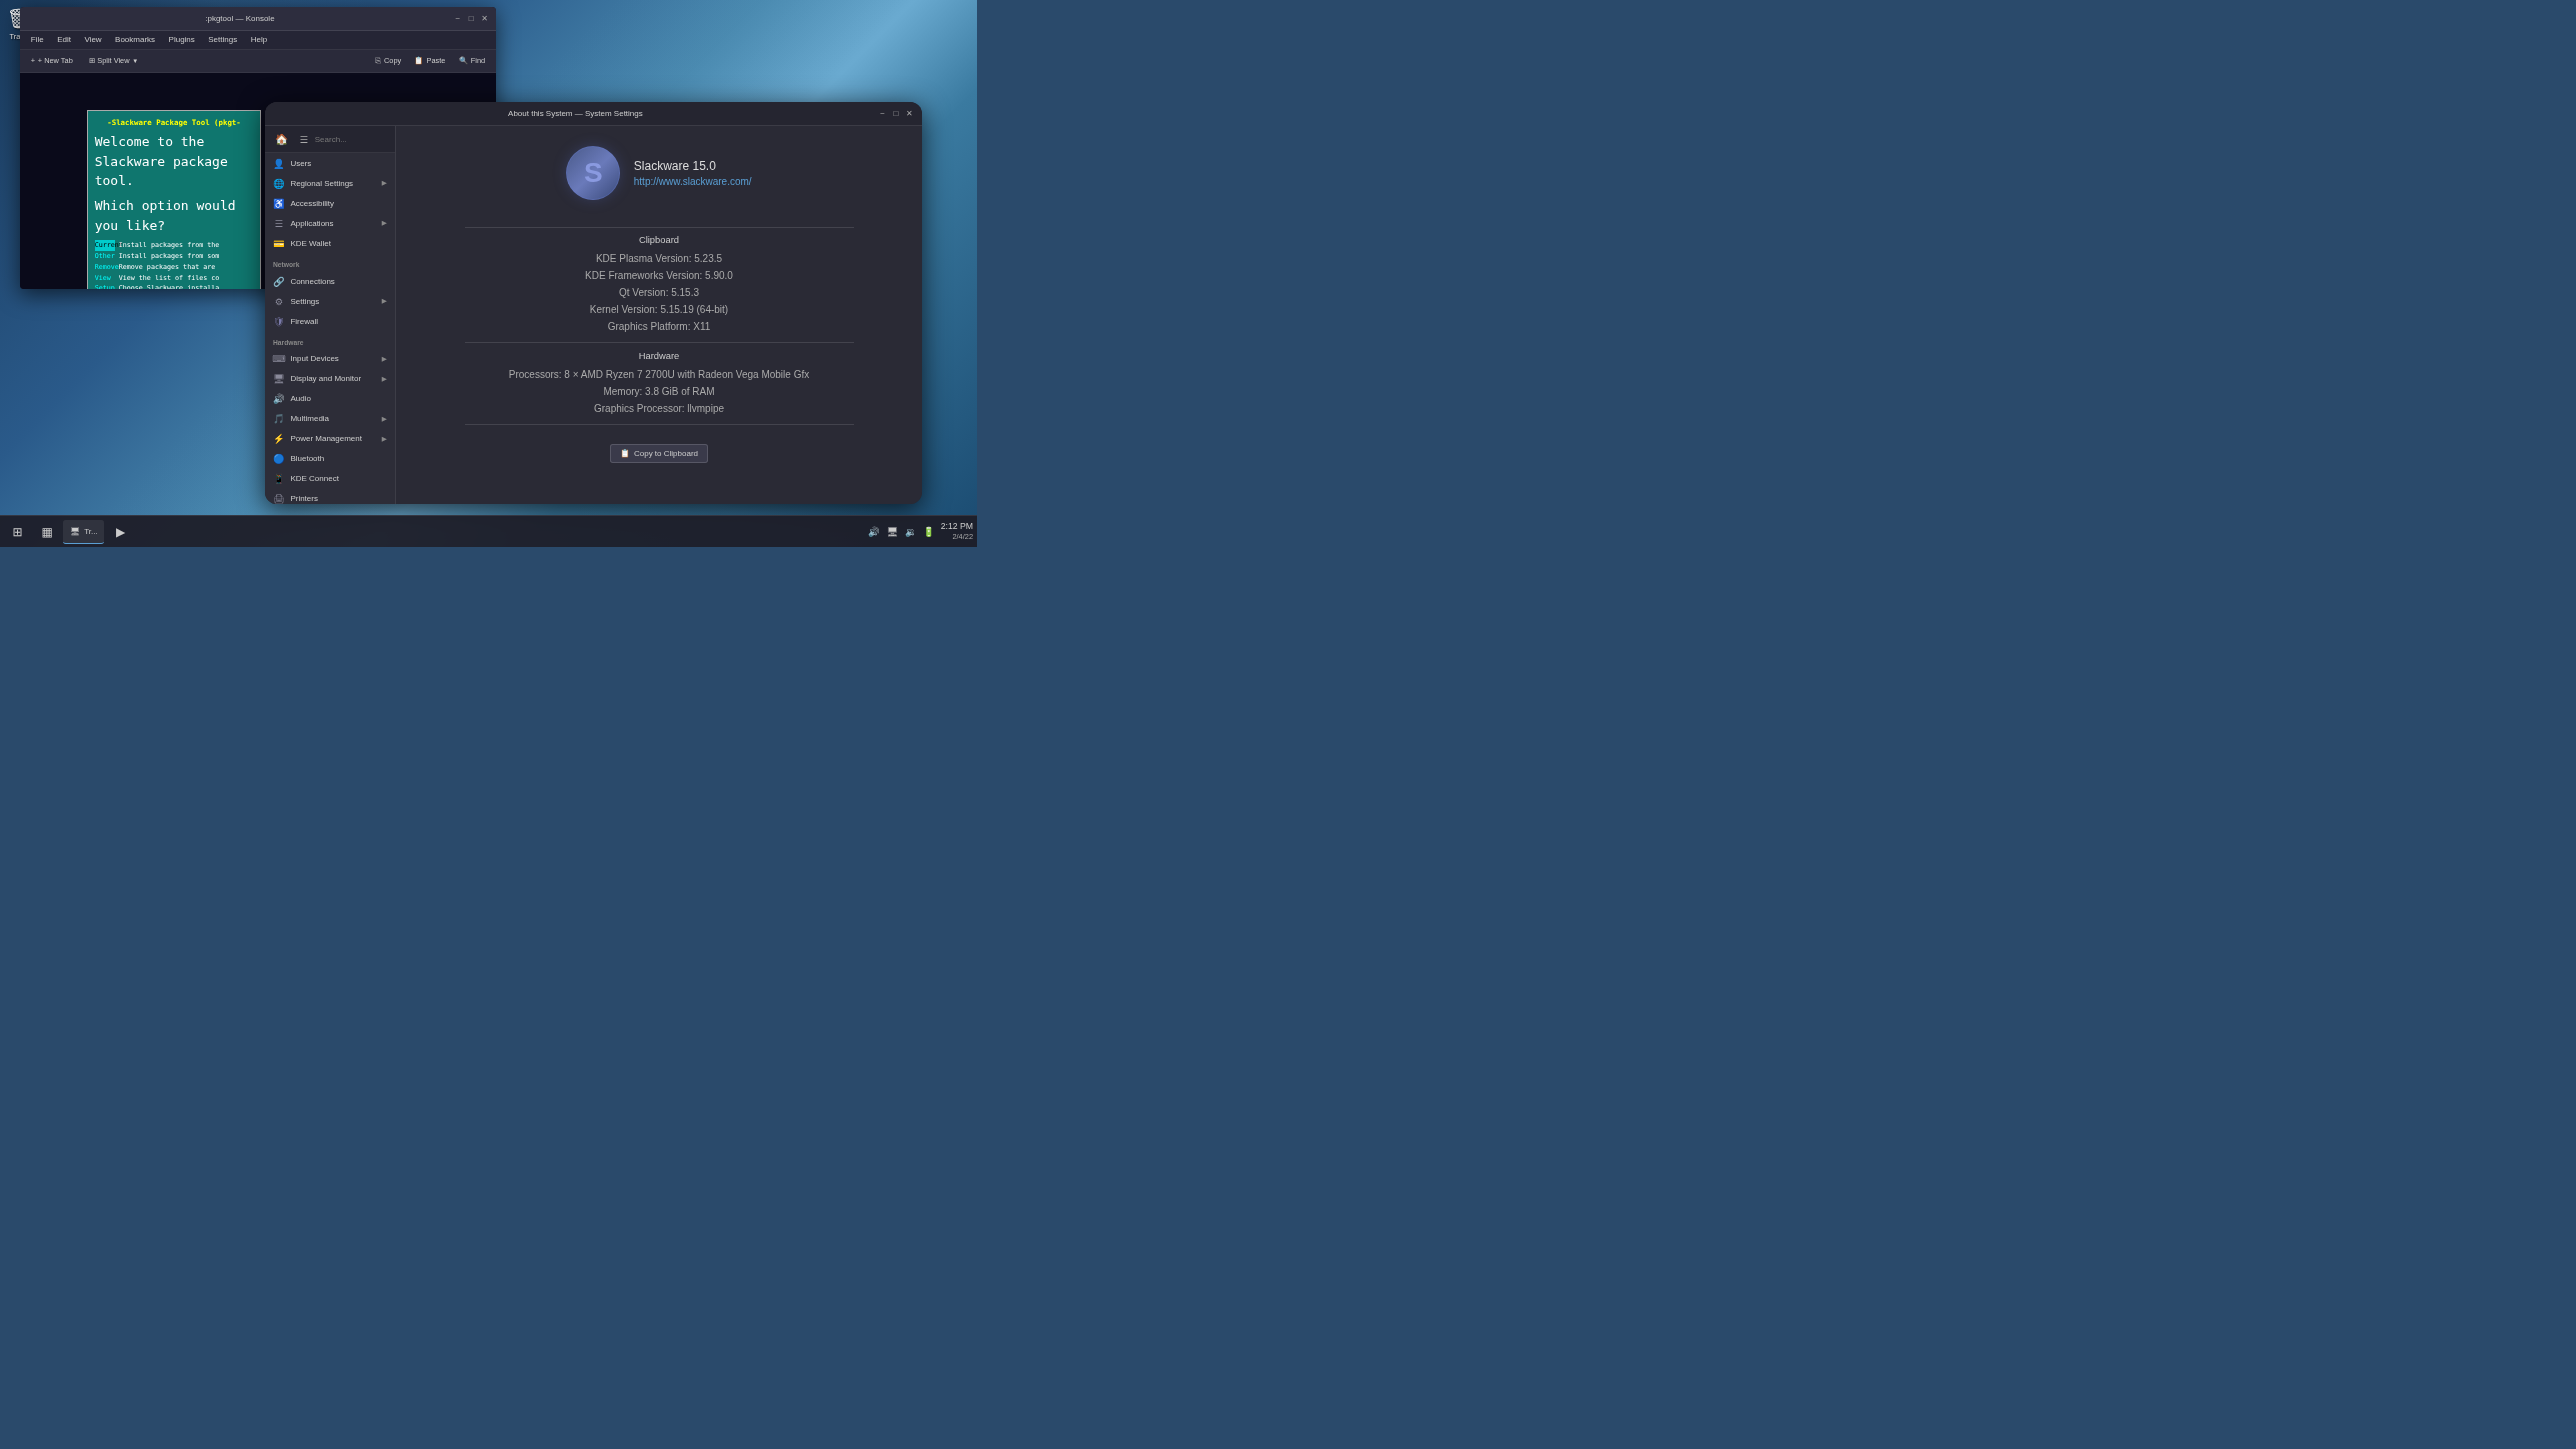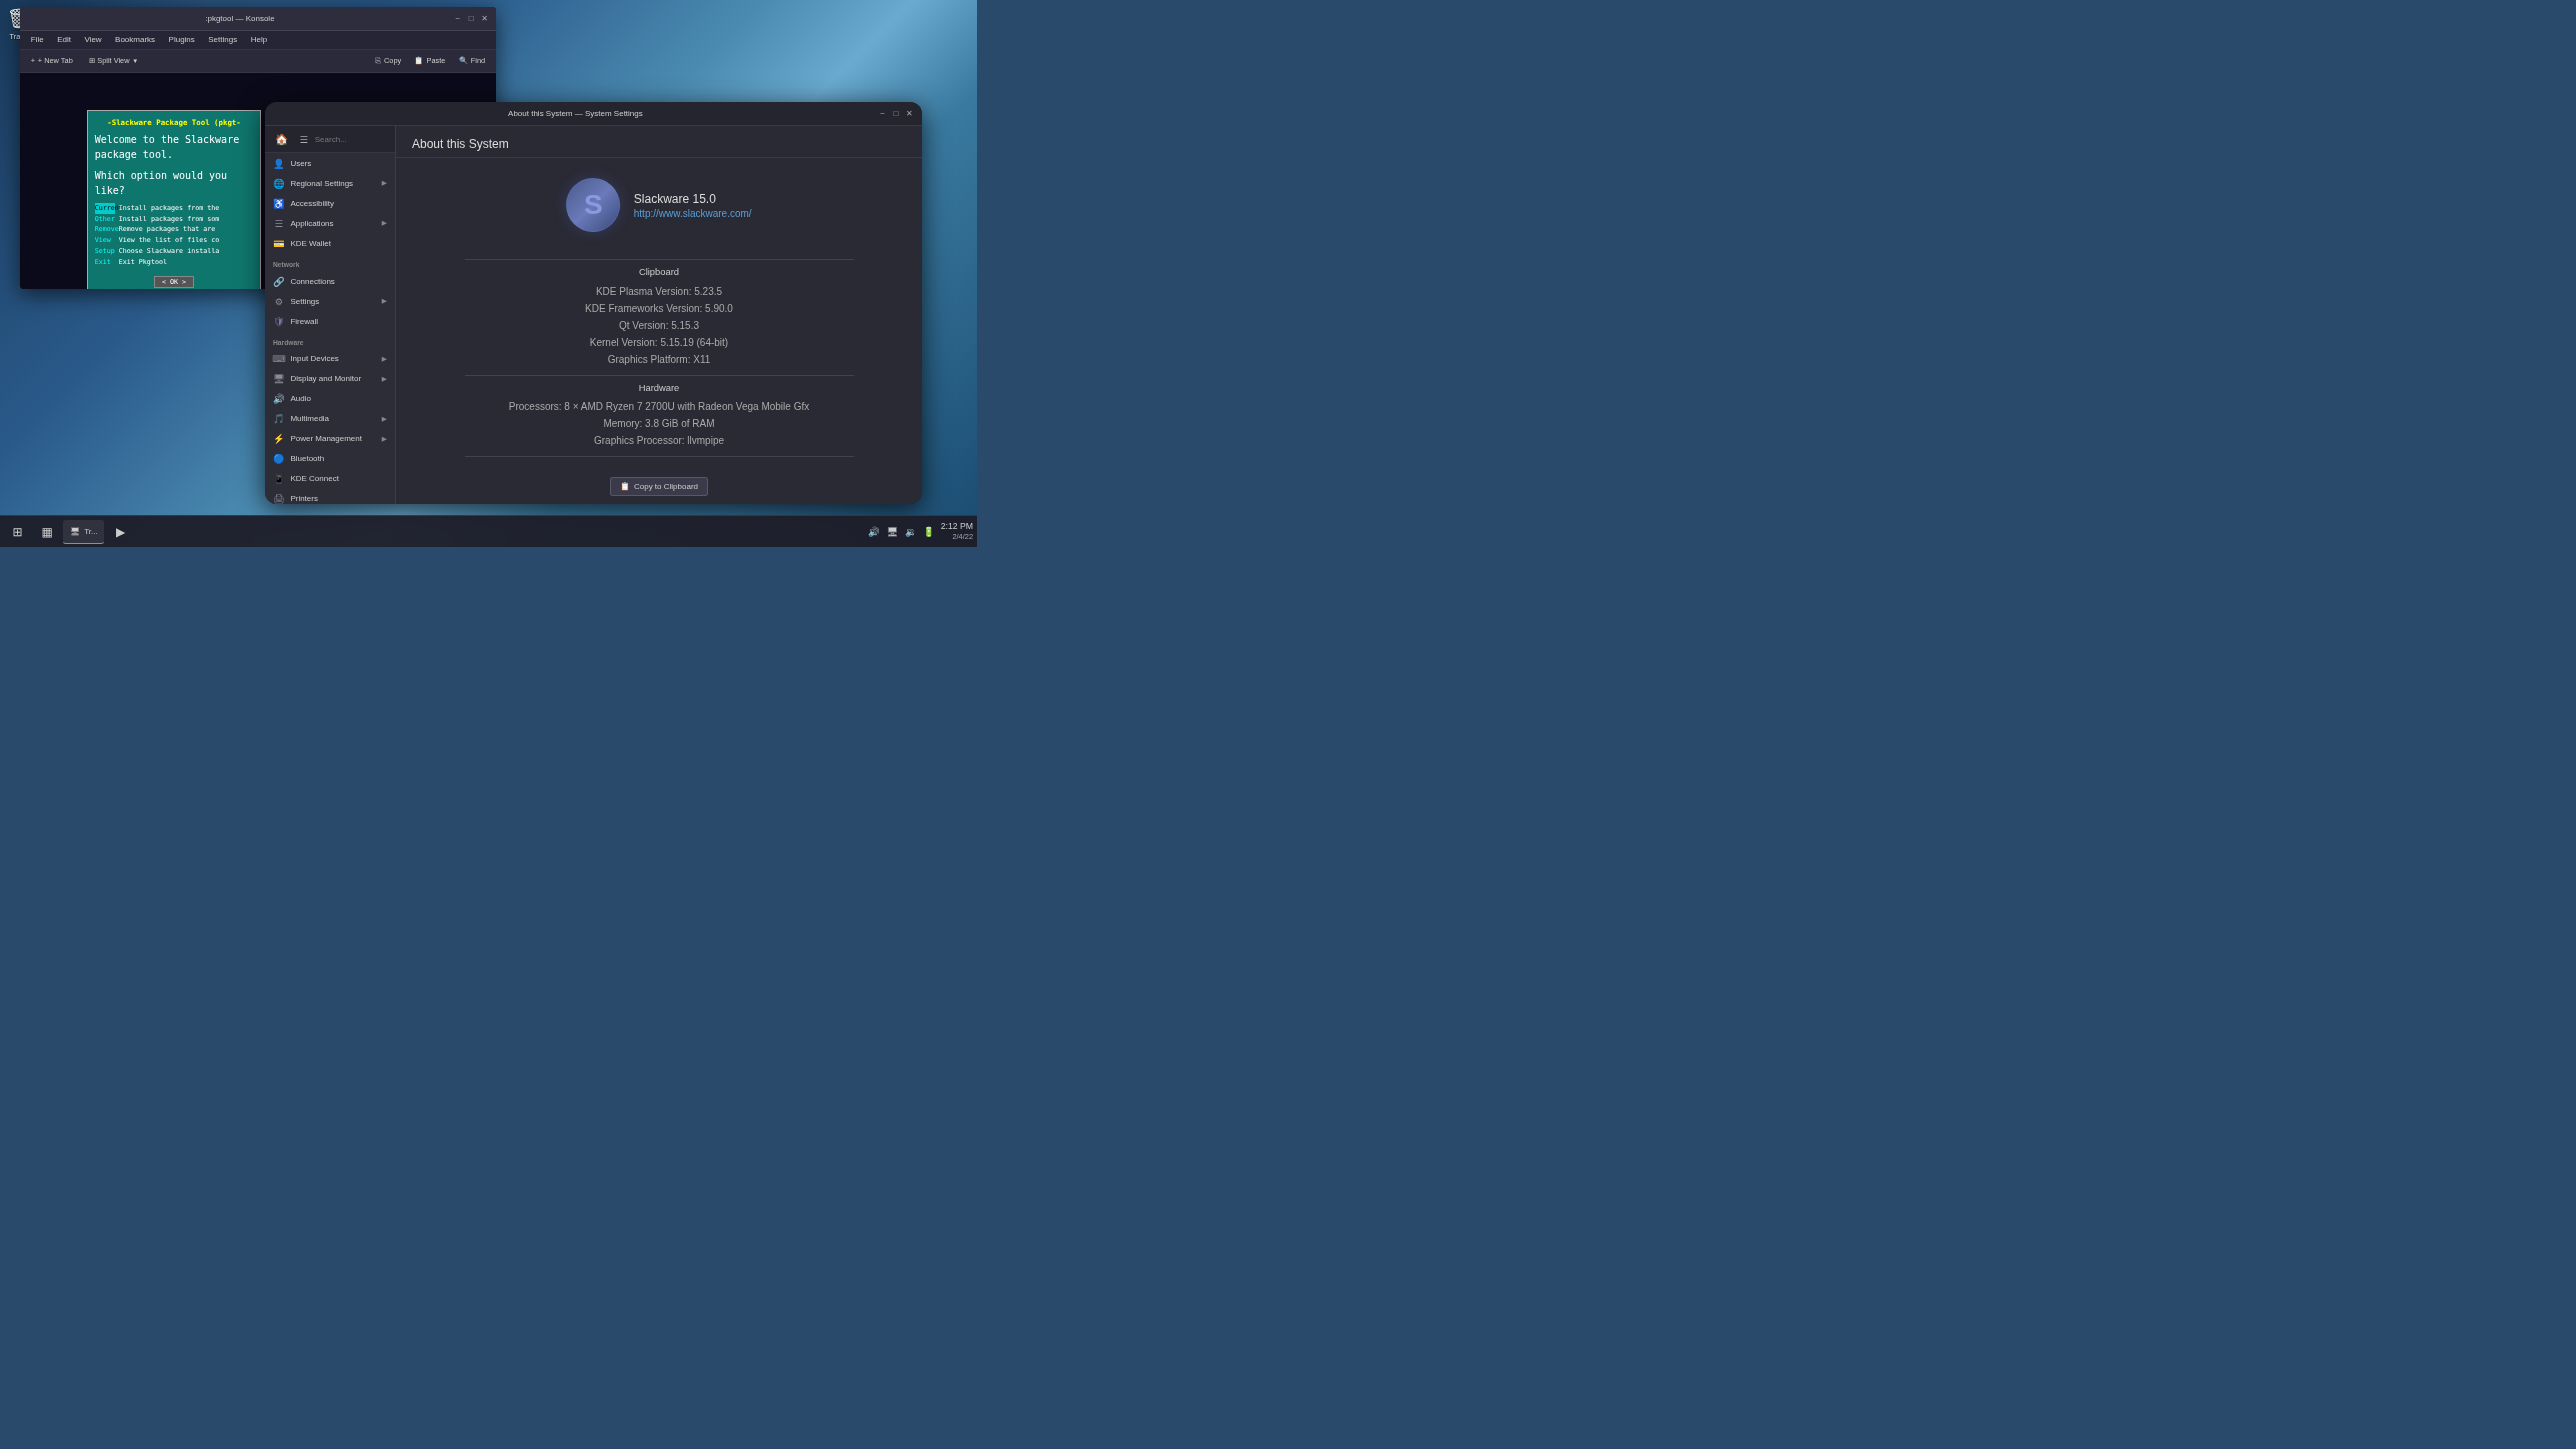--- a/index.html
+++ b/index.html
@@ -238,21 +238,21 @@
       color: #ff0;
       font-family: monospace;
       font-size: 7.4px;
       margin-bottom: 5.4px;
       font-weight: bold;
     }
 
     .pkgtool-text {
       color: #fff;
       font-family: monospace;
-      font-size: 10px;
+      font-size: 13px;
       line-height: 1.5;
       margin-bottom: 5.4px;
     }
 
     .pkgtool-menu {
       font-family: monospace;
       font-size: 6.7px;
       line-height: 1.6;
     }
 
@@ -717,23 +717,20 @@
         <div class="menu-row">
           <span class="row-icon icon-print">🖨</span>
           <span>Printers</span>
         </div>
 
         <div class="menu-divider"></div>
 
       </div>
 
       <div class="settings-content">
-        <div class="content-header">
-          <h1>About this System</h1>
-        </div>
 
         <div class="about-body">
 
           <div class="os-logo-section">
             <div class="os-logo">
               <span>S</span>
             </div>
             <div class="os-info">
               <span class="os-name">Slackware 15.0</span>
               <span class="os-link">http://www.slackware.com/</span>

